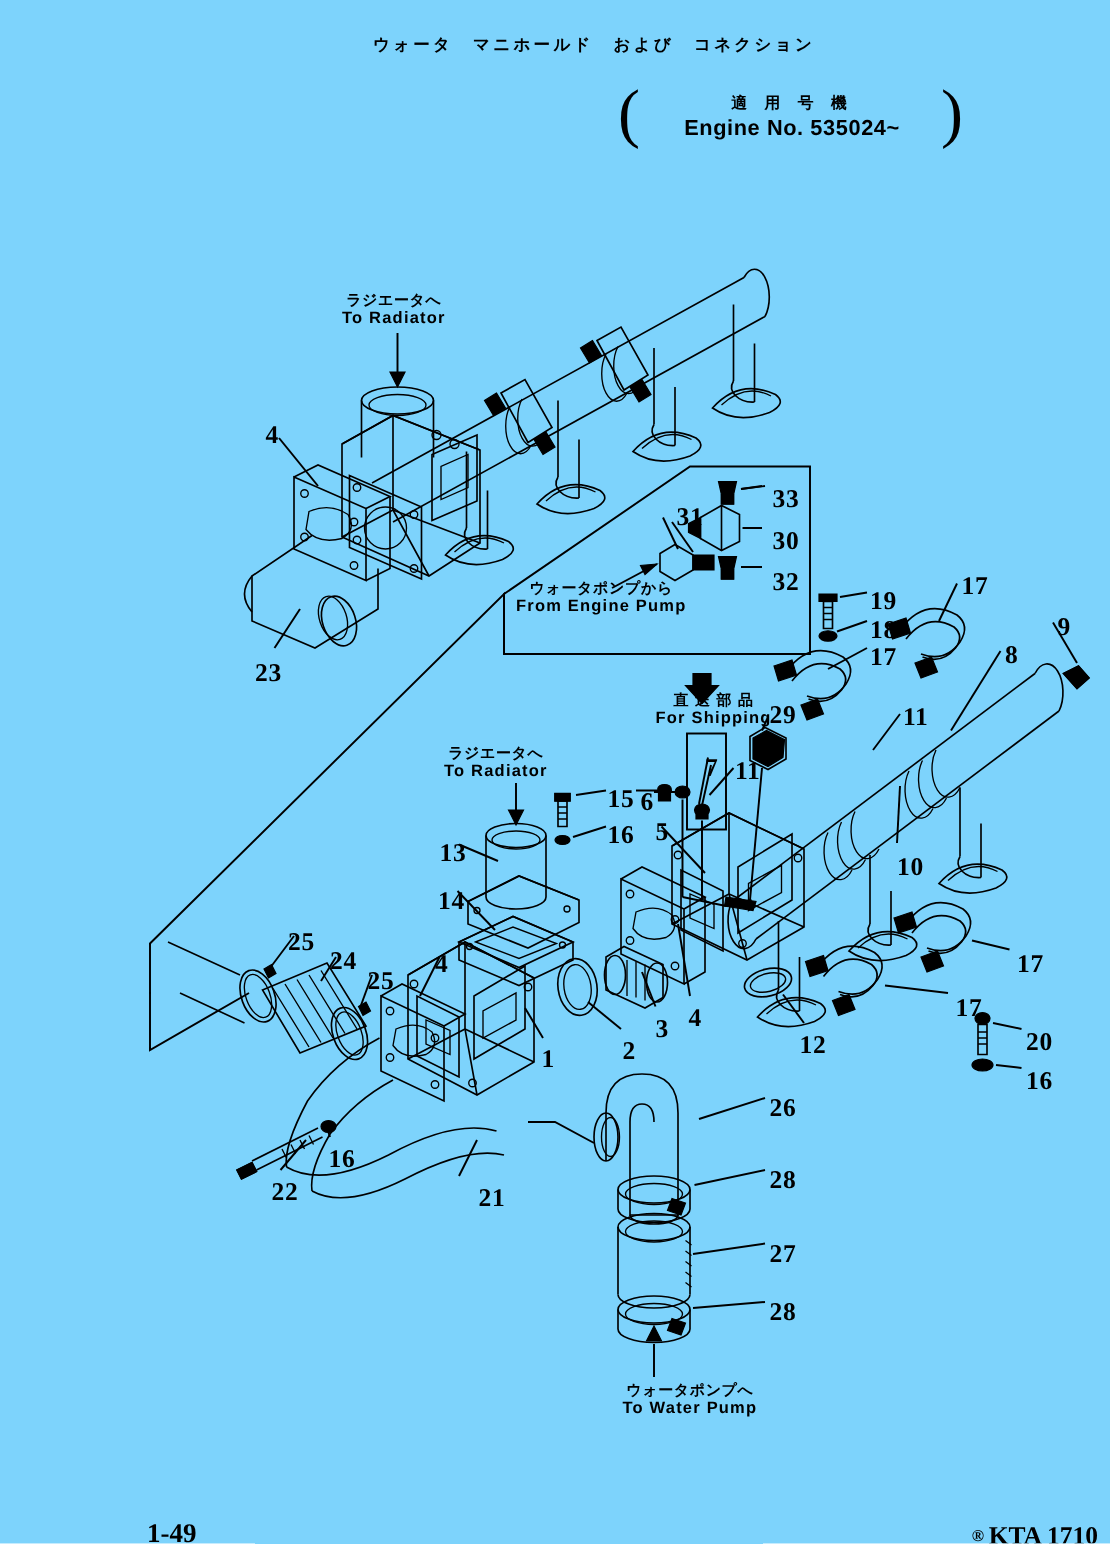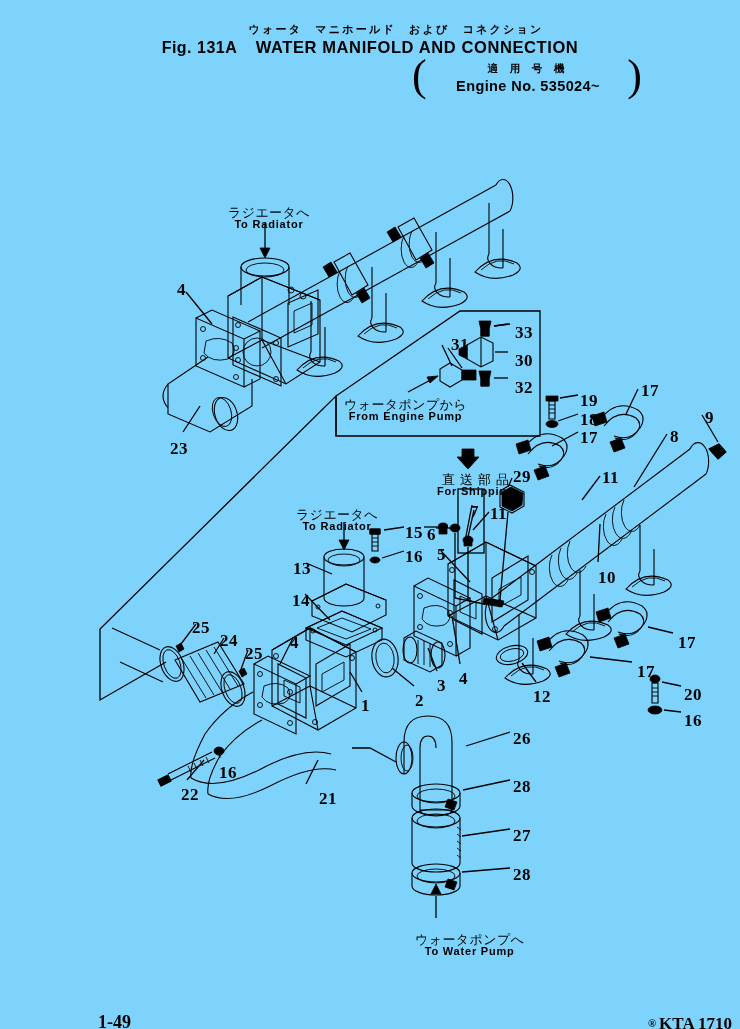--- a/index.html
+++ b/index.html
@@ -102,25 +102,24 @@
 
   
   .anno {
     position: absolute;
     white-space: nowrap;
     text-align: center;
   }
   .anno .jp {
     display: block;
     font-family: "DejaVu Sans", sans-serif;
-    font-size: 13px;
-    font-weight: 400;
+    font-size: 10px;
+    font-weight: 700;
     letter-spacing: 0.4px;
     line-height: 10px;
-    margin-top: 12px;
   }
   .anno .en {
     display: block;
     font-family: "Liberation Sans", sans-serif;
     font-size: 11px;
     font-weight: 700;
     letter-spacing: 0.8px;
     line-height: 12px;
   }
 
@@ -160,24 +159,20 @@
   #art .box { fill: none; stroke: #000; stroke-width: 1.3; }
   #art .fillblk { fill: #000; stroke: #000; stroke-width: 0.8; }
 </style>
 </head>
 <body>
 
 <div id="page">
 
   <div class="header">
     <div class="jp-over">ウォータ　マニホールド　および　コネクション</div>
-    <div class="title-row">
-      <span class="fig-no">Fig. 131A</span>
-      <span class="title-main">WATER MANIFOLD AND CONNECTION</span>
-    </div>
   </div>
 
   <div class="engine-block">
     <span class="paren l">(</span>
     <span class="paren r">)</span>
     <span class="engine-jp">適 用 号 機</span>
     <span class="engine-en">Engine No. 535024~</span>
   </div>
 
   <svg id="art" viewBox="0 0 740 1029" xmlns="http://www.w3.org/2000/svg">

